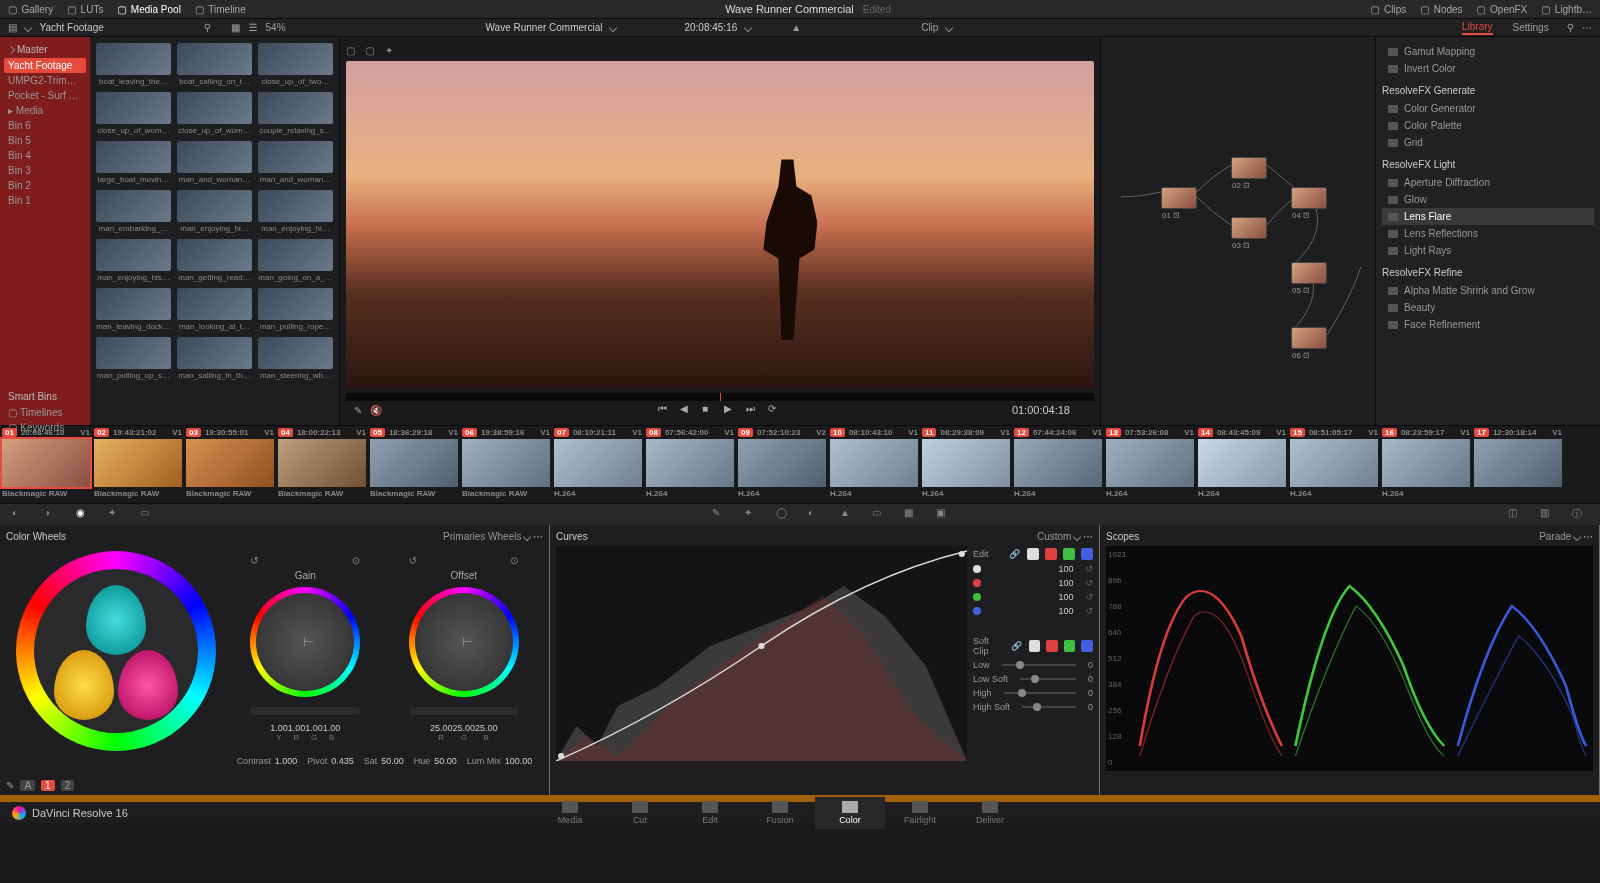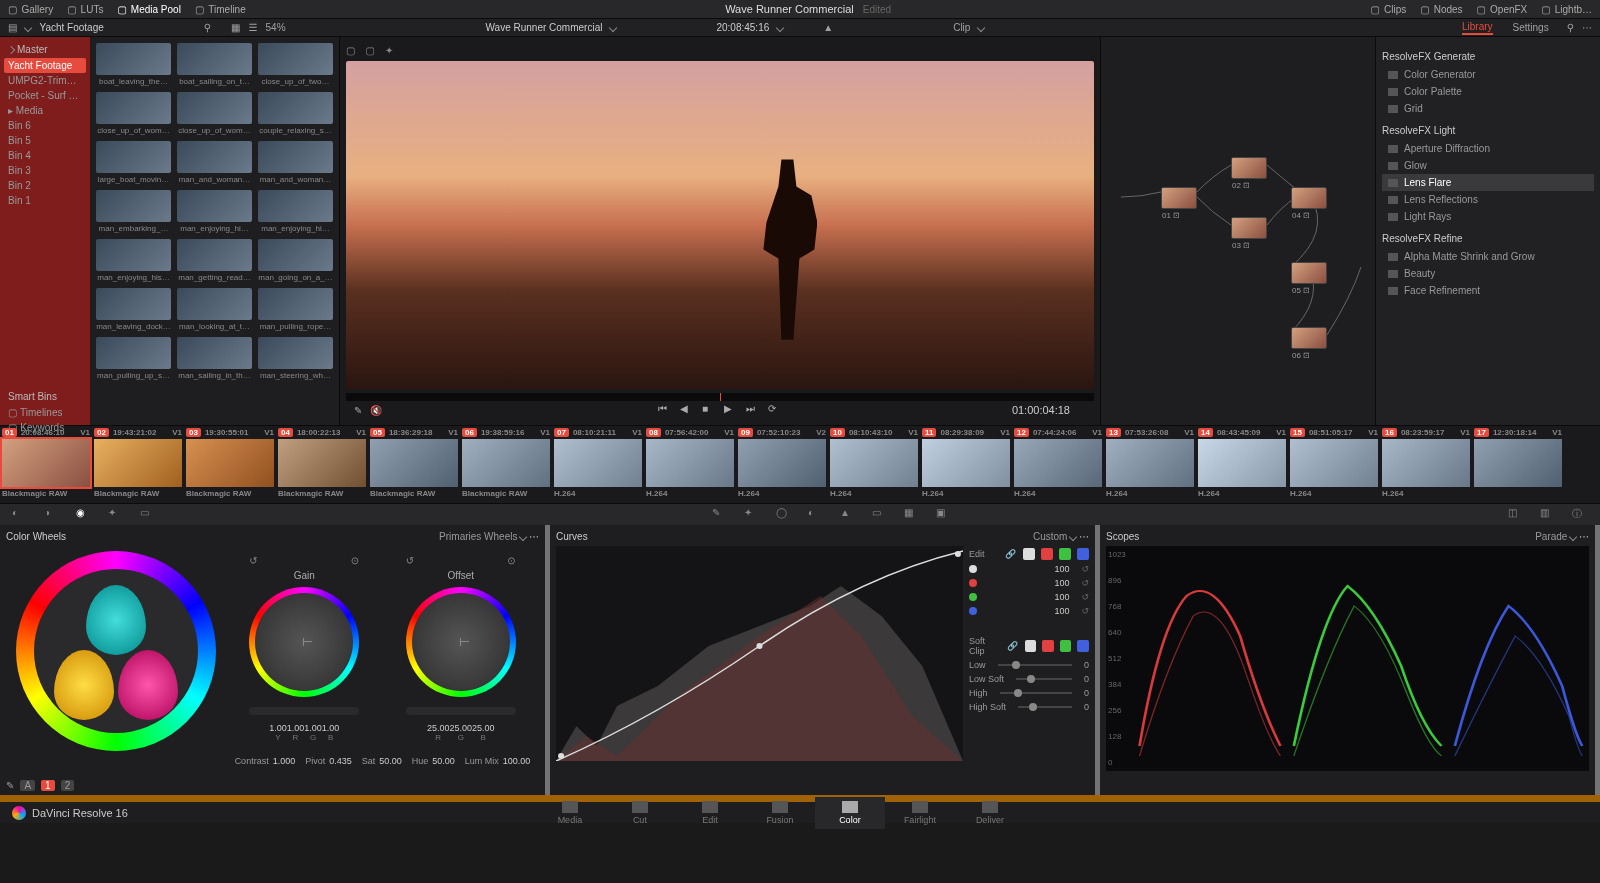--- a/index.html
+++ b/index.html
@@ -53,21 +53,21 @@
 .clip-num { background:#e64b3d; color:#fff; padding:0 3px; border-radius:2px; font-size:8px; }
 .clip-thumb { width:100%; height:48px; background:linear-gradient(135deg,#4a5a6a,#7a8a9a); margin-top:2px; cursor:pointer; }
 .clip.active .clip-thumb { outline:2px solid #e64b3d; }
 .clip-codec { font-size:8px; color:#888; margin-top:2px; }
 
 .toolstrip { height:22px; background:#28282a; display:flex; align-items:center; padding:0 12px; gap:16px; border-top:1px solid #0a0a0a; }
 .ts-icon { width:16px; height:16px; cursor:pointer; color:#888; }
 .ts-icon.active { color:#fff; }
 
 .panels { display:flex; height:270px; background:#1e1e20; }
-.panel { border-right:5px solid #737373; padding:6px; position:relative; }
+.panel { border-right:1px solid #737373; padding:6px; position:relative; }
 .panel-header { font-size:10px; color:#ccc; margin-bottom:4px; display:flex; justify-content:space-between; align-items:center; }
 .panel-dropdown { color:#999; cursor:pointer; }
 
 .wheels-panel { width:550px; display:flex; }
 .big-wheel { width:200px; height:200px; position:relative; margin:20px 10px; }
 .wheel-ring { width:100%; height:100%; border-radius:50%; background:conic-gradient(from 0deg,#f0f,#00f,#0ff,#0f0,#ff0,#f00,#f0f); padding:18px; }
 .wheel-inner { width:100%; height:100%; border-radius:50%; background:#2a2a2c; position:relative; }
 .blob { position:absolute; width:60px; height:70px; border-radius:50% 50% 50% 50% / 60% 60% 40% 40%; }
 .blob.cyan { background:radial-gradient(circle,#4dd,#088); top:10%; left:50%; transform:translateX(-50%); }
 .blob.yellow { background:radial-gradient(circle,#fd4,#c80); bottom:8%; left:12%; }
@@ -166,21 +166,21 @@
   </div>
   <div class="tb-section" style="margin-left:20px">
     <span>▦</span>
     <span>☰</span>
     <span>54%</span>
   </div>
   <div class="tb-section" style="margin-left:200px">
     <span style="color:#ccc">Wave Runner Commercial</span>
     <span class="chevron"></span>
   </div>
-  <div class="tb-section" style="margin-left:100px">
+  <div class="tb-section" style="margin-left:68px">
     <span style="color:#ccc">20:08:45:16</span>
     <span class="chevron"></span>
   </div>
   <div class="tb-section" style="margin-left:40px">
     <span>▲</span>
   </div>
   <div class="tb-section" style="margin-left:120px">
     <span>Clip</span>
     <span class="chevron"></span>
   </div>
@@ -361,20 +361,24 @@
         <div class="node" style="left:190px;top:225px">
           <div class="node-label">05 ⊡</div>
         </div>
         <div class="node" style="left:190px;top:290px">
           <div class="node-label">06 ⊡</div>
         </div>
       </div>
   </div>
 
   <div class="library">
+    <div id="lib-top">
+        <div class="lib-item"><span class="lib-icon"></span>Gamut Mapping</div>
+        <div class="lib-item"><span class="lib-icon"></span>Invert Color</div>
+      </div>
     <div id="lib-groups">
         <div class="lib-group-header">ResolveFX Generate</div>
         <div class="lib-item "><span class="lib-icon"></span>Color Generator</div>
         <div class="lib-item "><span class="lib-icon"></span>Color Palette</div>
         <div class="lib-item "><span class="lib-icon"></span>Grid</div>
         <div class="lib-group-header">ResolveFX Light</div>
         <div class="lib-item "><span class="lib-icon"></span>Aperture Diffraction</div>
         <div class="lib-item "><span class="lib-icon"></span>Glow</div>
         <div class="lib-item active"><span class="lib-icon"></span>Lens Flare</div>
         <div class="lib-item "><span class="lib-icon"></span>Lens Reflections</div>

